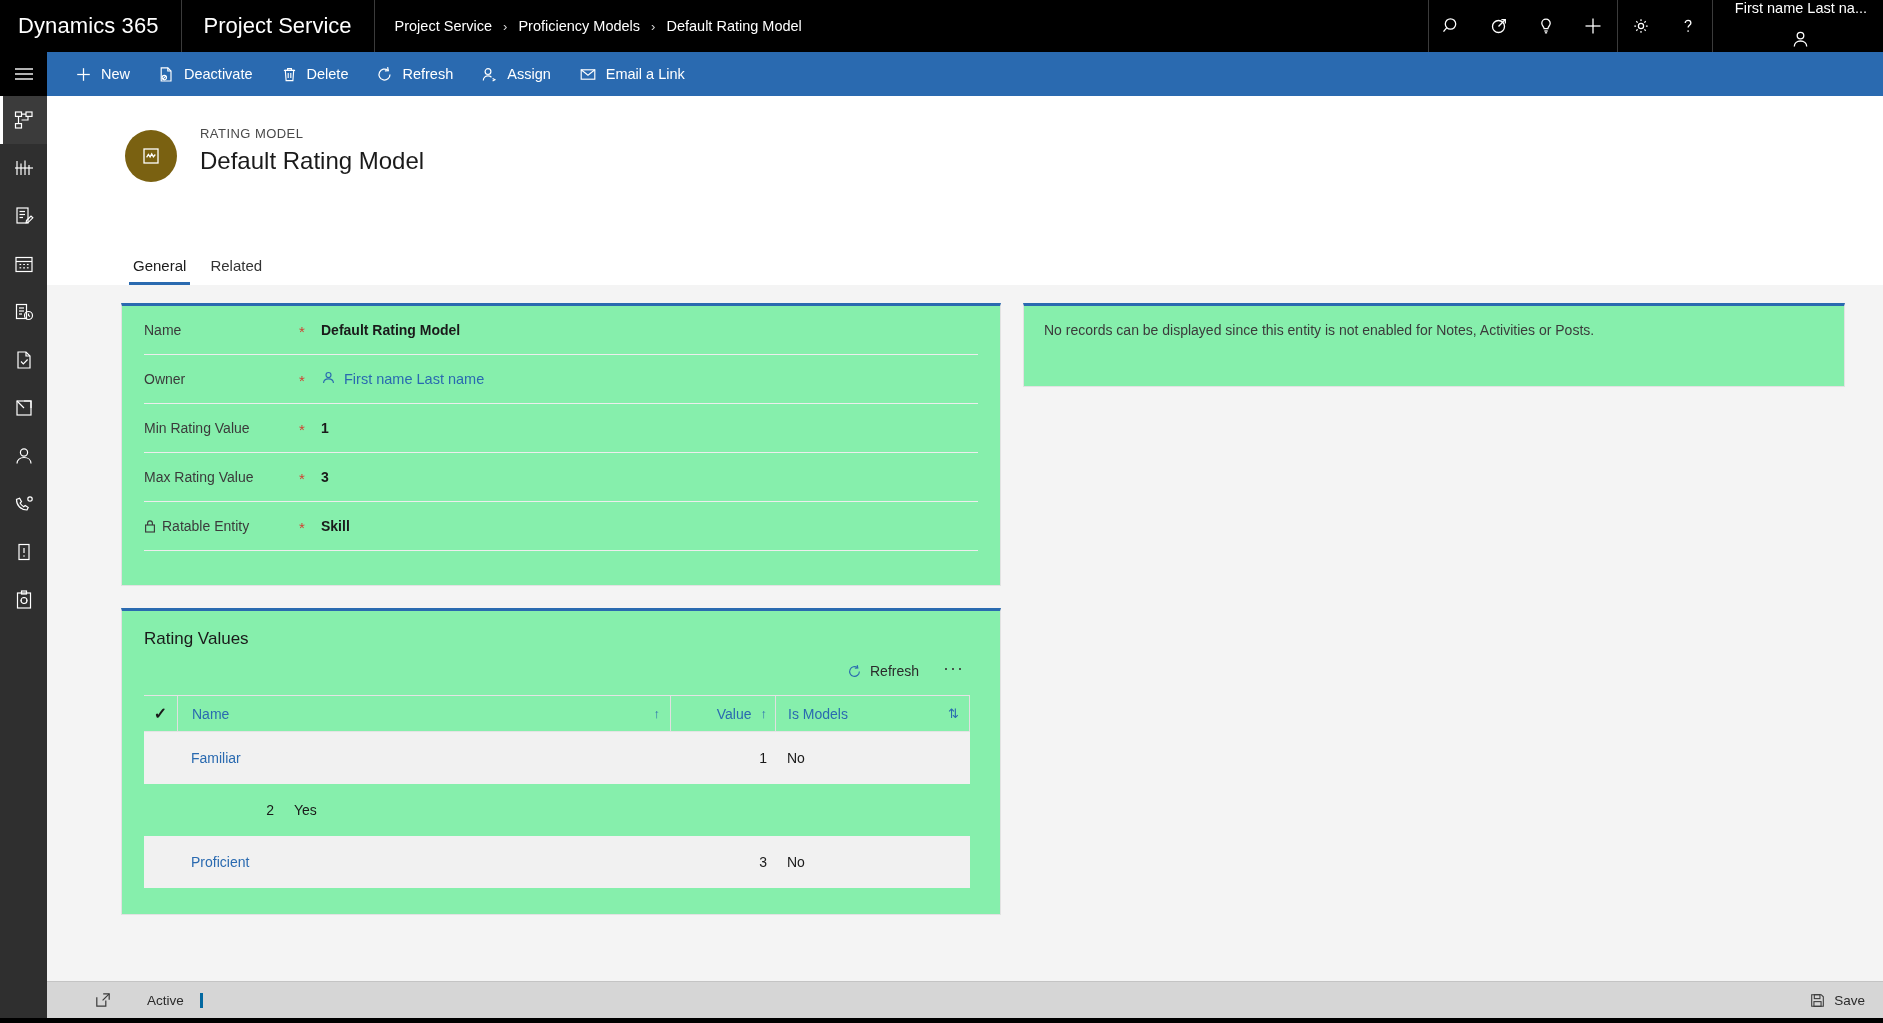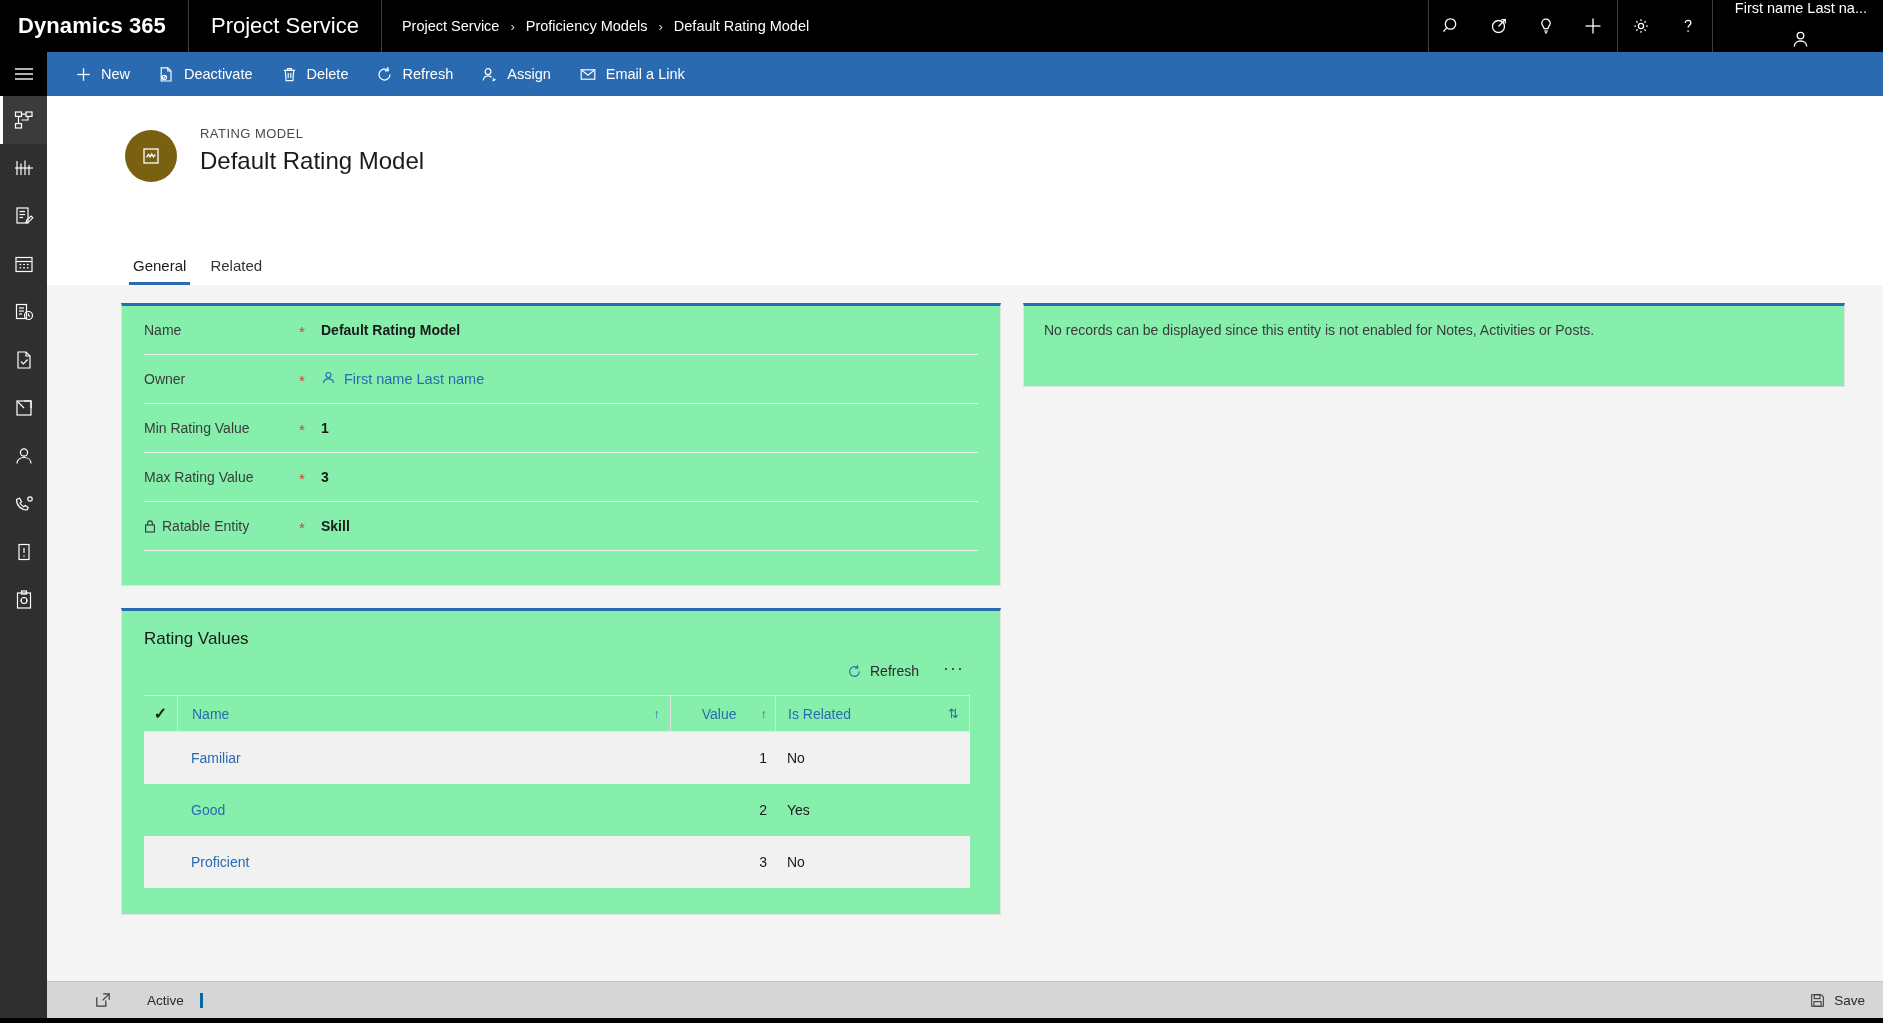--- a/index.html
+++ b/index.html
@@ -22,21 +22,21 @@
   
   .topnav {
     height: 52px; flex: 0 0 52px;
     background: #000000;
     display: flex; align-items: stretch;
     color: #ffffff;
   }
   .tn-brand {
     display: flex; align-items: center;
     padding: 0 22px 0 18px;
-    font-size: 22px; font-weight: 700;
+    font-size: 22px; font-weight: 400;
     letter-spacing: .1px;
     color: #ffffff;
     border-right: 1px solid #3b3b3b;
   }
   .tn-app {
     display: flex; align-items: center;
     padding: 0 22px;
     font-size: 22px; font-weight: 400;
     color: #ffffff;
     border-right: 1px solid #3b3b3b;
@@ -252,21 +252,21 @@
     height: 100%;
   }
   .gth-check {
     width: 33px; flex: 0 0 33px;
     justify-content: center; color: #1a1a1a;
     font-size: 16px; font-weight: bold;
   }
   .gth-name { flex: 1 1 auto; padding-left: 14px; border-left: 1px solid #e0e0e0;
               justify-content: space-between; padding-right: 10px; }
   .gth-value { width: 105px; flex: 0 0 105px; justify-content: flex-end;
-               padding-right: 8px; border-left: 1px solid #e0e0e0; gap: 24px; }
+               padding-right: 8px; border-left: 1px solid #e0e0e0; gap: 9px; }
   .gth-isdef { width: 195px; flex: 0 0 195px; padding-left: 12px;
                border-left: 1px solid #e0e0e0; border-right: 1px solid #e0e0e0;
                justify-content: space-between; padding-right: 10px; }
   .sortarrow { color: #2a6ab0; font-size: 13px; }
 
   .gtr { display: flex; align-items: center; height: 52px; font-size: 14px; }
   .gtr.alt { background: #f1f1f1; }
   .gtd { display: flex; align-items: center; height: 100%; }
   .gtd-check { width: 33px; flex: 0 0 33px; }
   .gtd-name { flex: 1 1 auto; padding-left: 14px; color: #2a6ab0; }
@@ -624,34 +624,33 @@
                 <div class="gth gth-check">✓</div>
                 <div class="gth gth-name">
                   <span>Name</span>
                   <span class="sortarrow">↑</span>
                 </div>
                 <div class="gth gth-value">
                   <span>Value</span>
                   <span class="sortarrow">↑</span>
                 </div>
                 <div class="gth gth-isdef">
-                  <span>Is Related</span>
+                  <span>Is Models</span>
                   <span class="sortarrow">⇅</span>
                 </div>
               </div>
 
               <div class="gtr alt">
                 <div class="gtd gtd-check"></div>
                 <div class="gtd gtd-name">Familiar</div>
                 <div class="gtd gtd-value">1</div>
                 <div class="gtd gtd-isdef">No</div>
               </div>
               <div class="gtr">
                 <div class="gtd gtd-check"></div>
-                <div class="gtd gtd-name">Good</div>
                 <div class="gtd gtd-value">2</div>
                 <div class="gtd gtd-isdef">Yes</div>
               </div>
               <div class="gtr alt">
                 <div class="gtd gtd-check"></div>
                 <div class="gtd gtd-name">Proficient</div>
                 <div class="gtd gtd-value">3</div>
                 <div class="gtd gtd-isdef">No</div>
               </div>
             </div>

